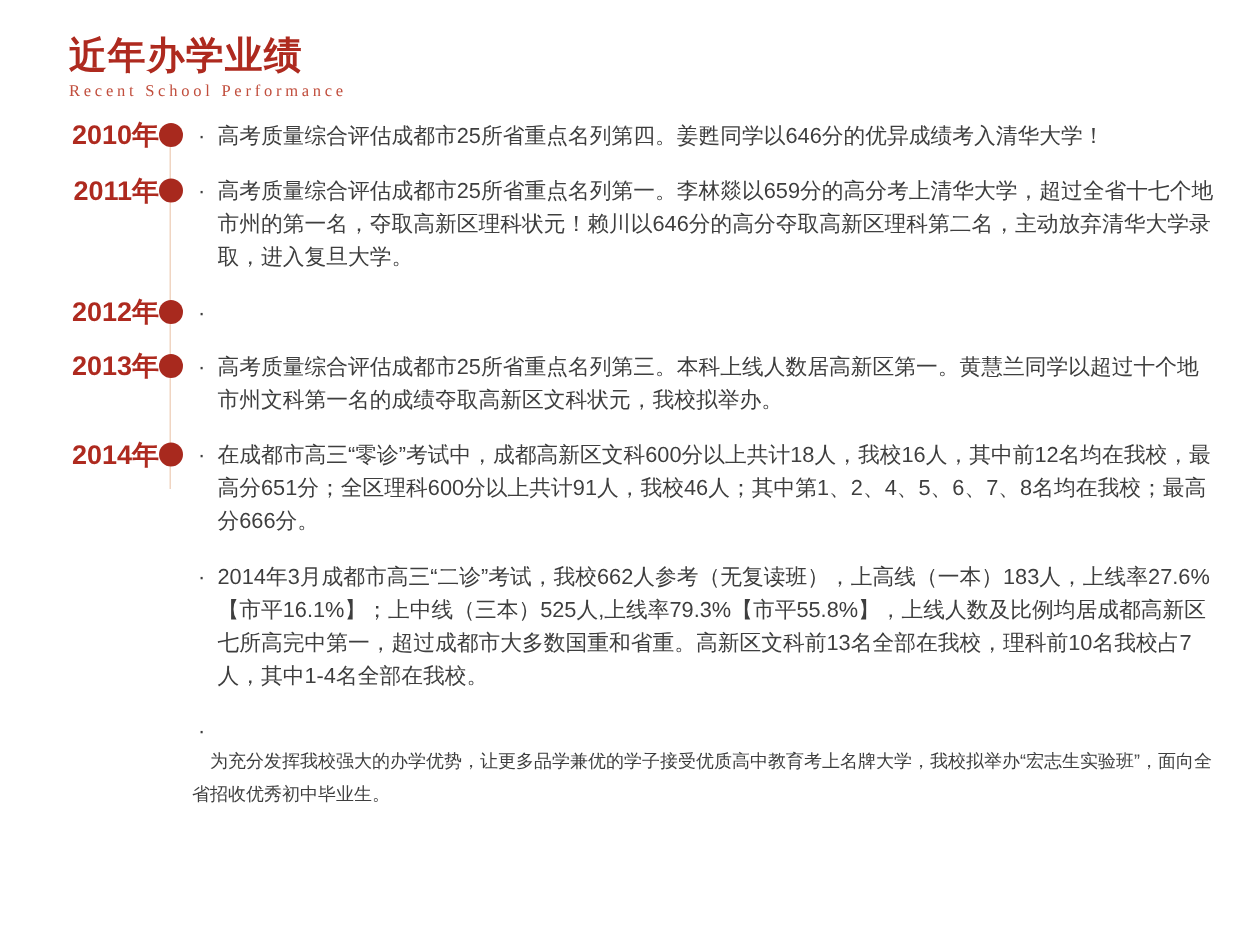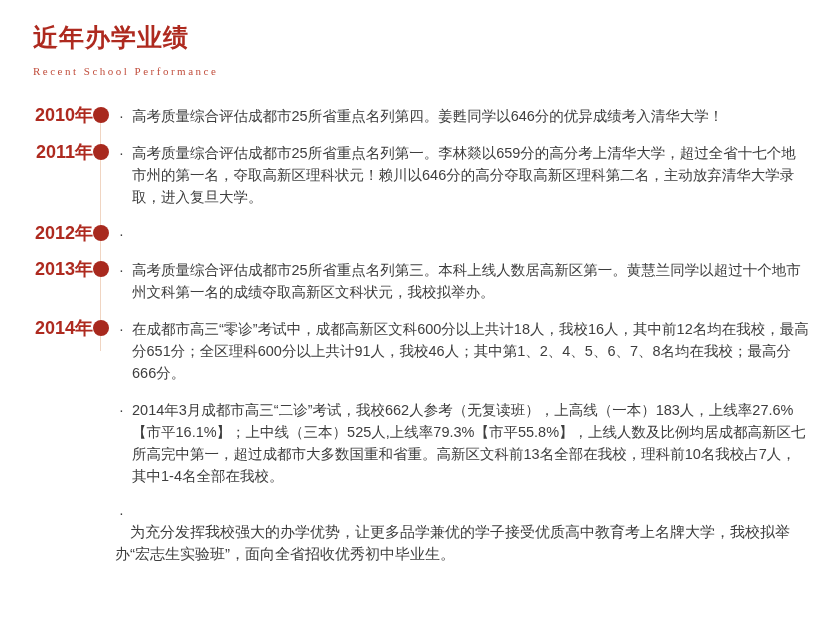--- a/index.html
+++ b/index.html
@@ -7,42 +7,42 @@
     padding: 0;
     background: #ffffff;
     font-family: "Liberation Sans", sans-serif;
   }
   .page {
     position: relative;
     width: 834px;
     height: 586px;
     background: #ffffff;
     box-sizing: border-box;
-    padding: 22px 22px 0 33px;
+    padding: 22px 22px 0 46px;
     overflow: hidden;
   }
   .header h1 {
     margin: 0;
     font-size: 25px;
     line-height: 30px;
     font-weight: bold;
     letter-spacing: 1px;
     color: #ae2a1f;
   }
   .header .subtitle {
-    margin-top: 12px;
+    margin-top: 2px;
     font-size: 11px;
     line-height: 15px;
     letter-spacing: 2.5px;
     color: #c14e3d;
     font-family: "Liberation Serif", serif;
   }
   .timeline {
     position: relative;
-    margin-top: 26px;
+    margin-top: 11px;
   }
   .timeline-line {
     position: absolute;
     width: 1px;
     background: #f0d5c2;
     z-index: 0;
   }
   .entry {
     display: flex;
     align-items: flex-start;
@@ -86,21 +86,21 @@
   .para:last-child { margin-bottom: 0; }
   .bullet {
     position: absolute;
     left: 0;
     top: 0;
   }
   .closing {
     margin-left: 82px;
     margin-top: 19px;
     max-width: 700px;
-    font-size: 15px;
+    font-size: 12px;
     line-height: 22px;
     color: #3e3e3e;
     text-indent: 1em;
   }
 </style>
 </head>
 <body>
 
 <div class="page">
   <div class="header">

